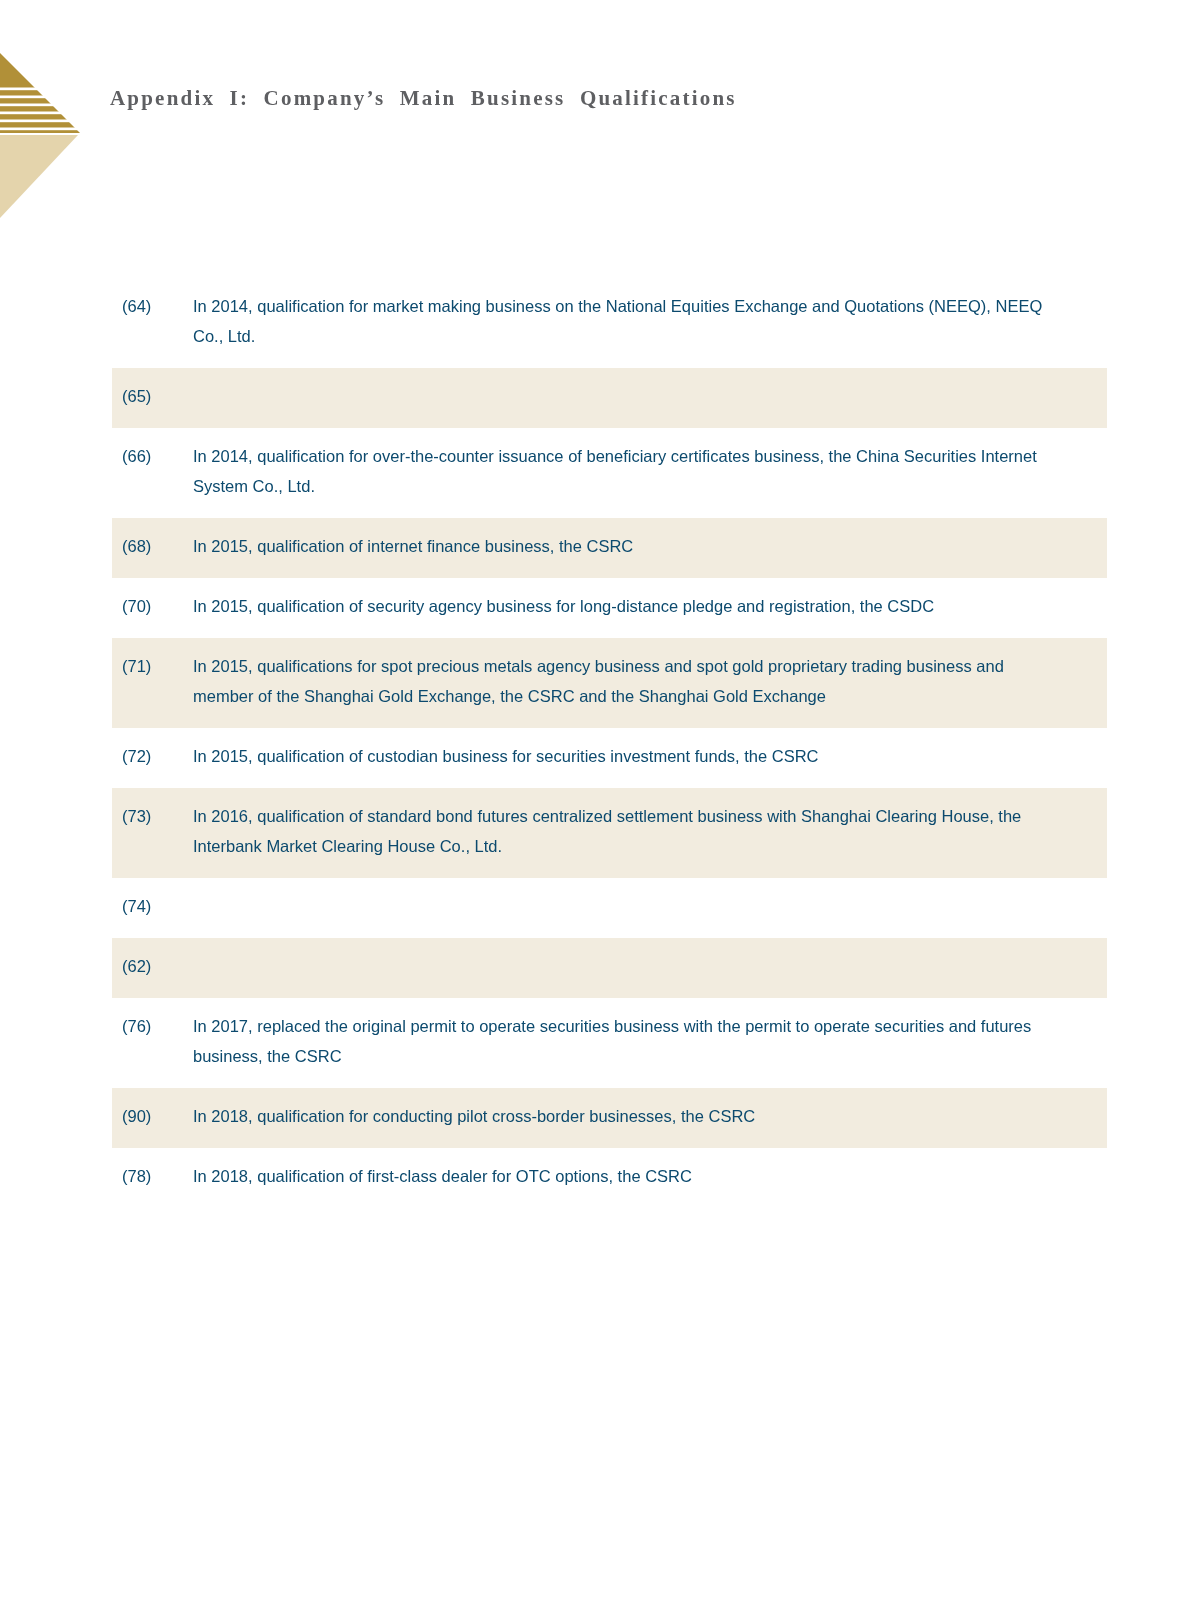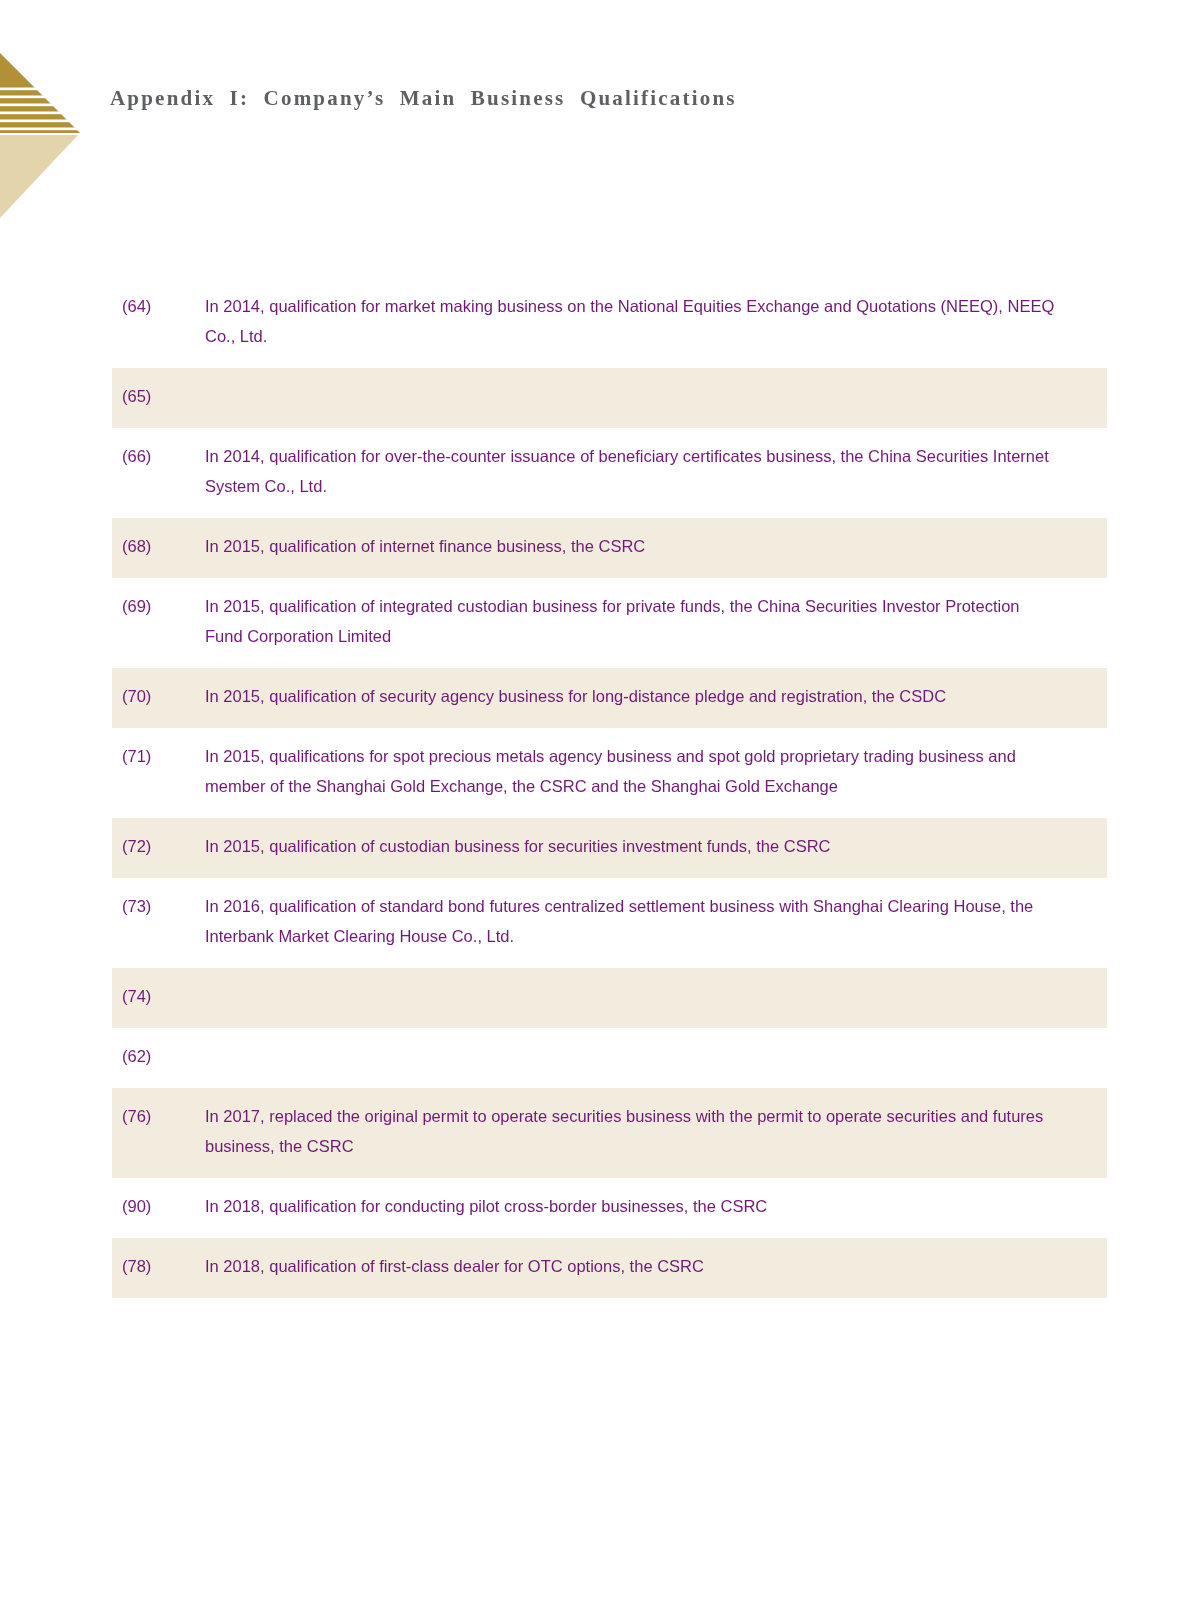--- a/index.html
+++ b/index.html
@@ -32,32 +32,31 @@
   .list{
     position:absolute;
     left:112px; top:278px;
     width:995px;
   }
   .row{
     display:flex;
     padding:13px 0 17px 0;
     font-size:16.5px;
     line-height:30px;
-    color:#701a75;
+    color:#0c4a6e;
   }
   .row:nth-child(even){ background:var(--shade,#f2ecdf); }
   .num{
     flex:0 0 81px;
     box-sizing:border-box;
     padding-left:10px;
   }
   .txt{
     flex:1;
     padding-right:50px;
-    margin-left:12px;
   }
   .footer{
     position:absolute;
     left:110px; top:1516px;
     font-family:"Liberation Serif","DejaVu Serif",serif;
     font-size:16px;
     line-height:26px;
     color:#55565a;
   }
 </style>
@@ -95,24 +94,20 @@
     <div class="num">(66)</div>
     <div class="txt">In 2014, qualification for over-the-counter issuance of beneficiary certificates business, the China Securities Internet System Co., Ltd.</div>
   </div>
 
 
   <div class="row">
     <div class="num">(68)</div>
     <div class="txt">In 2015, qualification of internet finance business, the CSRC</div>
   </div>
 
-  <div class="row">
-    <div class="num">(69)</div>
-    <div class="txt">In 2015, qualification of integrated custodian business for private funds, the China Securities Investor Protection Fund Corporation Limited</div>
-  </div>
 
   <div class="row">
     <div class="num">(70)</div>
     <div class="txt">In 2015, qualification of security agency business for long-distance pledge and registration, the CSDC</div>
   </div>
 
   <div class="row">
     <div class="num">(71)</div>
     <div class="txt">In 2015, qualifications for spot precious metals agency business and spot gold proprietary trading business and member of the Shanghai Gold Exchange, the CSRC and the Shanghai Gold Exchange</div>
   </div>

